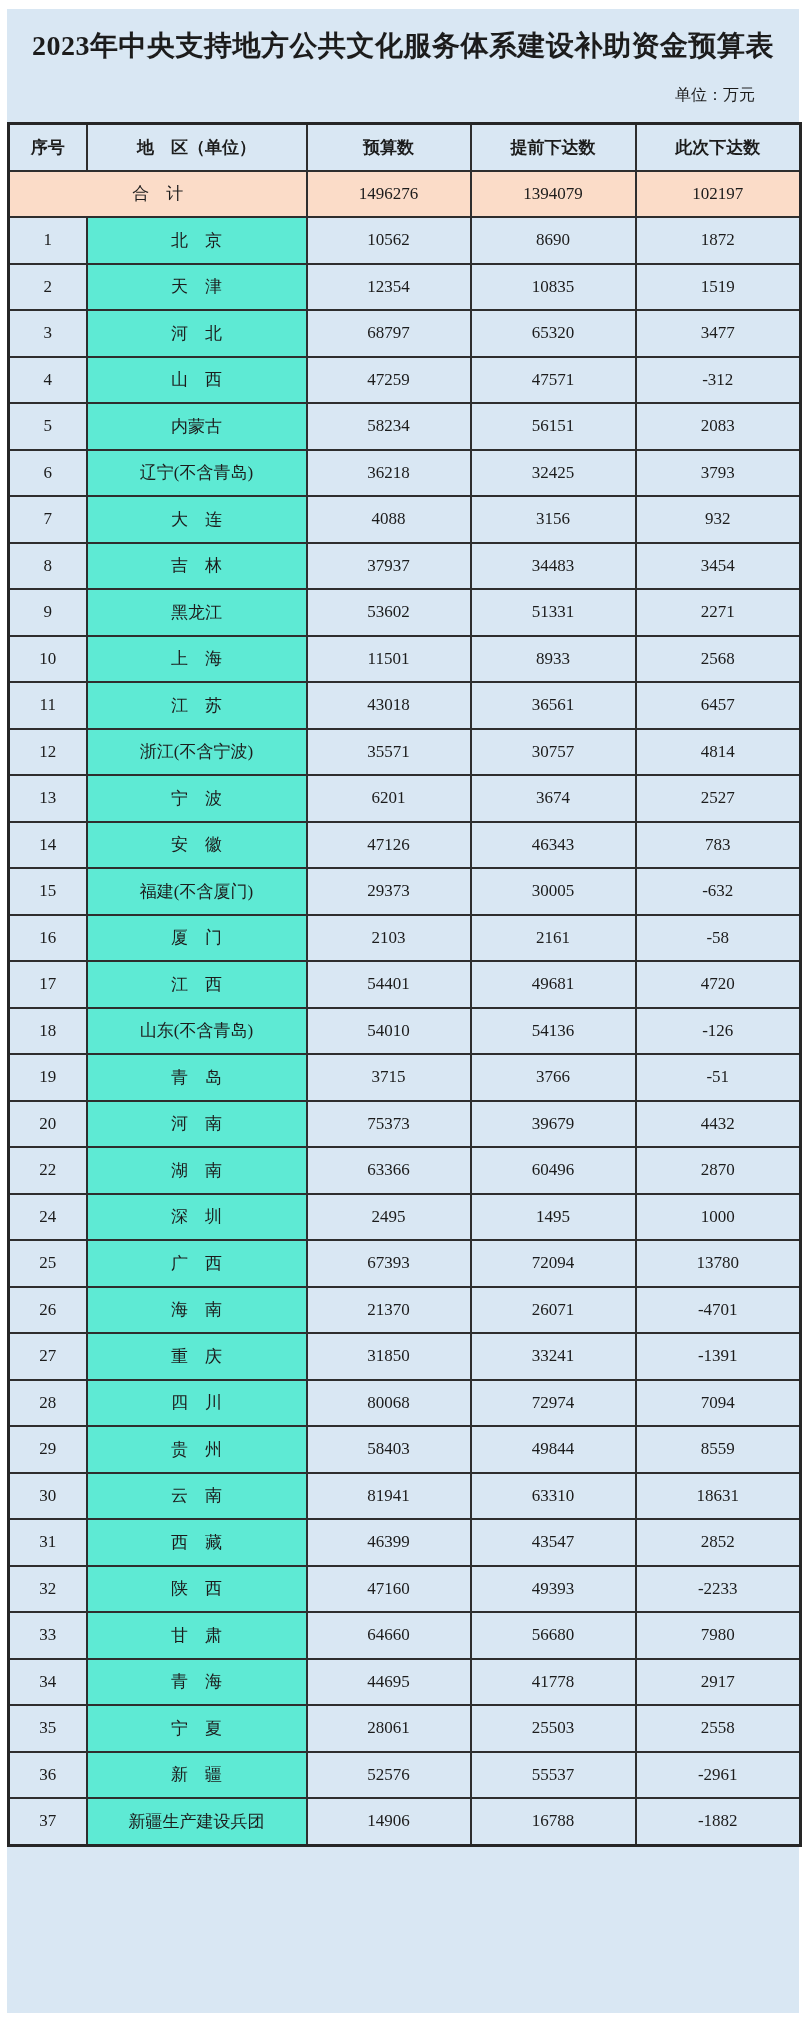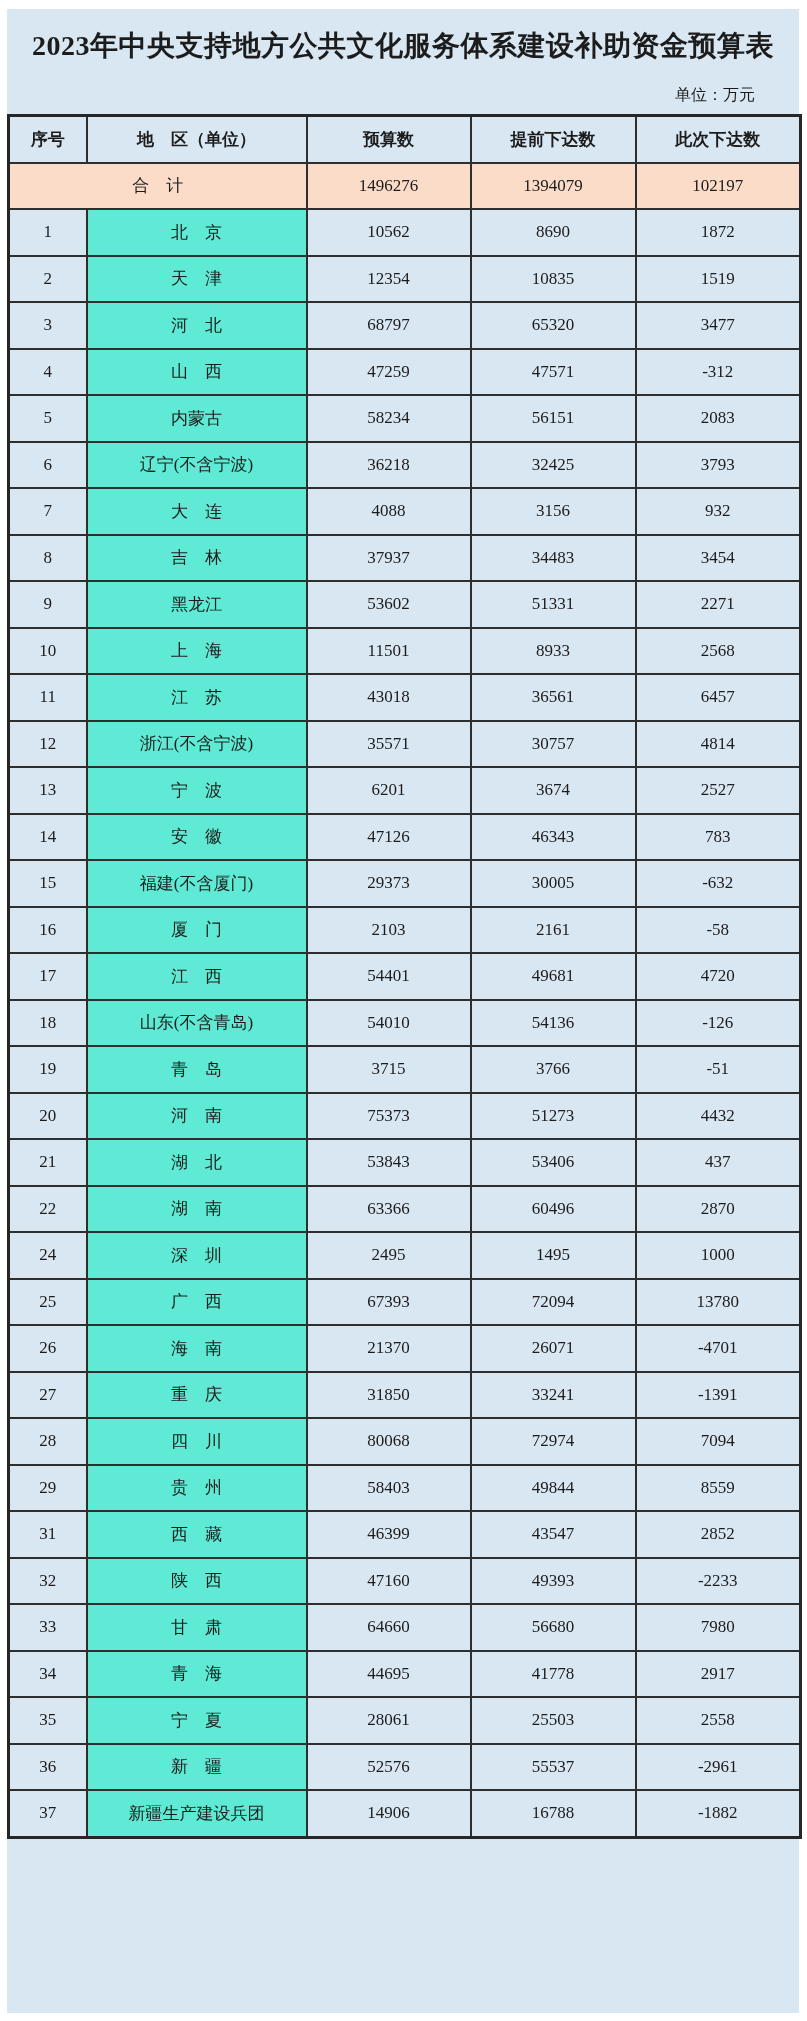--- a/index.html
+++ b/index.html
@@ -28,21 +28,21 @@
     text-align: center;
     font-weight: bold;
     font-size: 28px;
     padding-top: 18px;
     letter-spacing: 0.5px;
     white-space: nowrap;
   }
   .unit-note {
     text-align: right;
     font-size: 16px;
-    padding: 20px 44px 8px 0;
+    padding: 20px 44px 16px 0;
   }
   table.budget {
     width: 792px;
     border-collapse: collapse;
     table-layout: fixed;
     border: 3px solid #262626;
     padding-left: 28px;
   }
   table.budget th,
   table.budget td {
@@ -141,21 +141,21 @@
   <tr>
     <td>5</td>
     <td class="region-cell">内蒙古</td>
     <td>58234</td>
     <td>56151</td>
     <td>2083</td>
   </tr>
 
   <tr>
     <td>6</td>
-    <td class="region-cell">辽宁(不含宁波)</td>
+    <td class="region-cell">辽宁(不含青岛)</td>
     <td>36218</td>
     <td>32425</td>
     <td>3793</td>
   </tr>
 
   <tr>
     <td>7</td>
     <td class="region-cell">大　连</td>
     <td>4088</td>
     <td>3156</td>
@@ -255,31 +255,24 @@
     <td class="region-cell">青　岛</td>
     <td>3715</td>
     <td>3766</td>
     <td>-51</td>
   </tr>
 
   <tr>
     <td>20</td>
     <td class="region-cell">河　南</td>
     <td>75373</td>
-    <td>51273</td>
+    <td>39679</td>
     <td>4432</td>
   </tr>
 
-  <tr>
-    <td>21</td>
-    <td class="region-cell">湖　北</td>
-    <td>53843</td>
-    <td>53406</td>
-    <td>437</td>
-  </tr>
 
   <tr>
     <td>22</td>
     <td class="region-cell">湖　南</td>
     <td>63366</td>
     <td>60496</td>
     <td>2870</td>
   </tr>
 
 
@@ -324,20 +317,27 @@
   </tr>
 
   <tr>
     <td>29</td>
     <td class="region-cell">贵　州</td>
     <td>58403</td>
     <td>49844</td>
     <td>8559</td>
   </tr>
 
+  <tr>
+    <td>30</td>
+    <td class="region-cell">云　南</td>
+    <td>81941</td>
+    <td>63310</td>
+    <td>18631</td>
+  </tr>
 
   <tr>
     <td>31</td>
     <td class="region-cell">西　藏</td>
     <td>46399</td>
     <td>43547</td>
     <td>2852</td>
   </tr>
 
   <tr>

